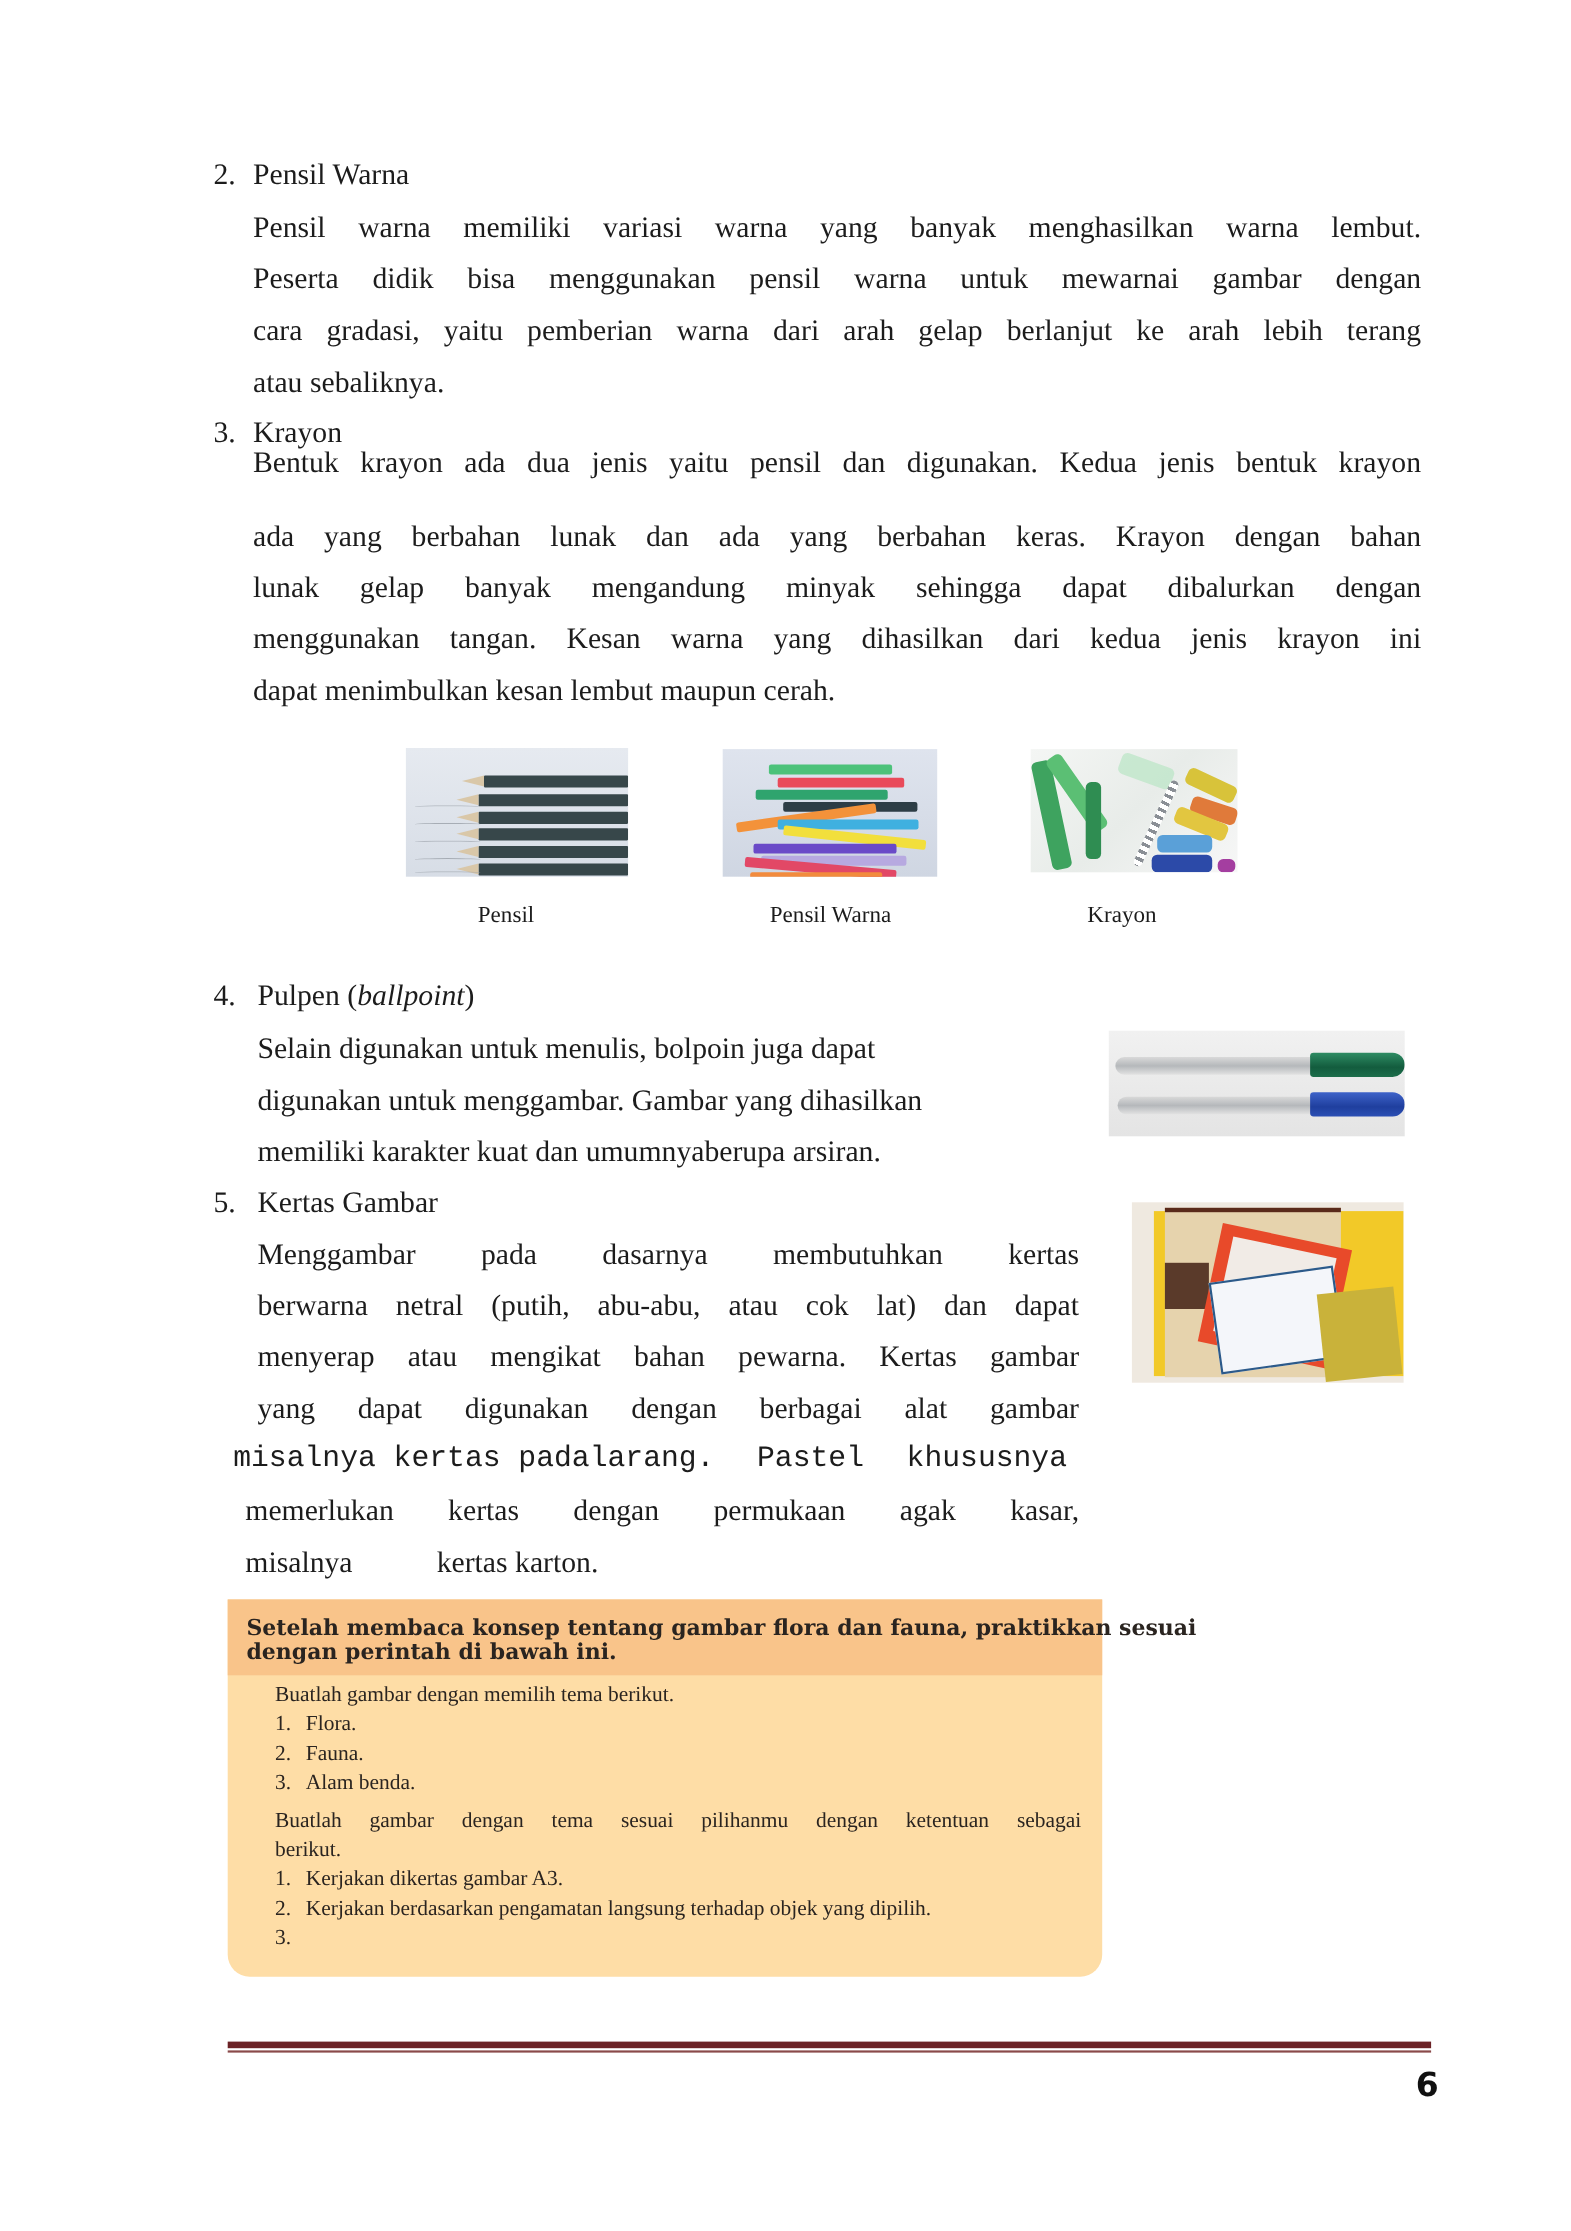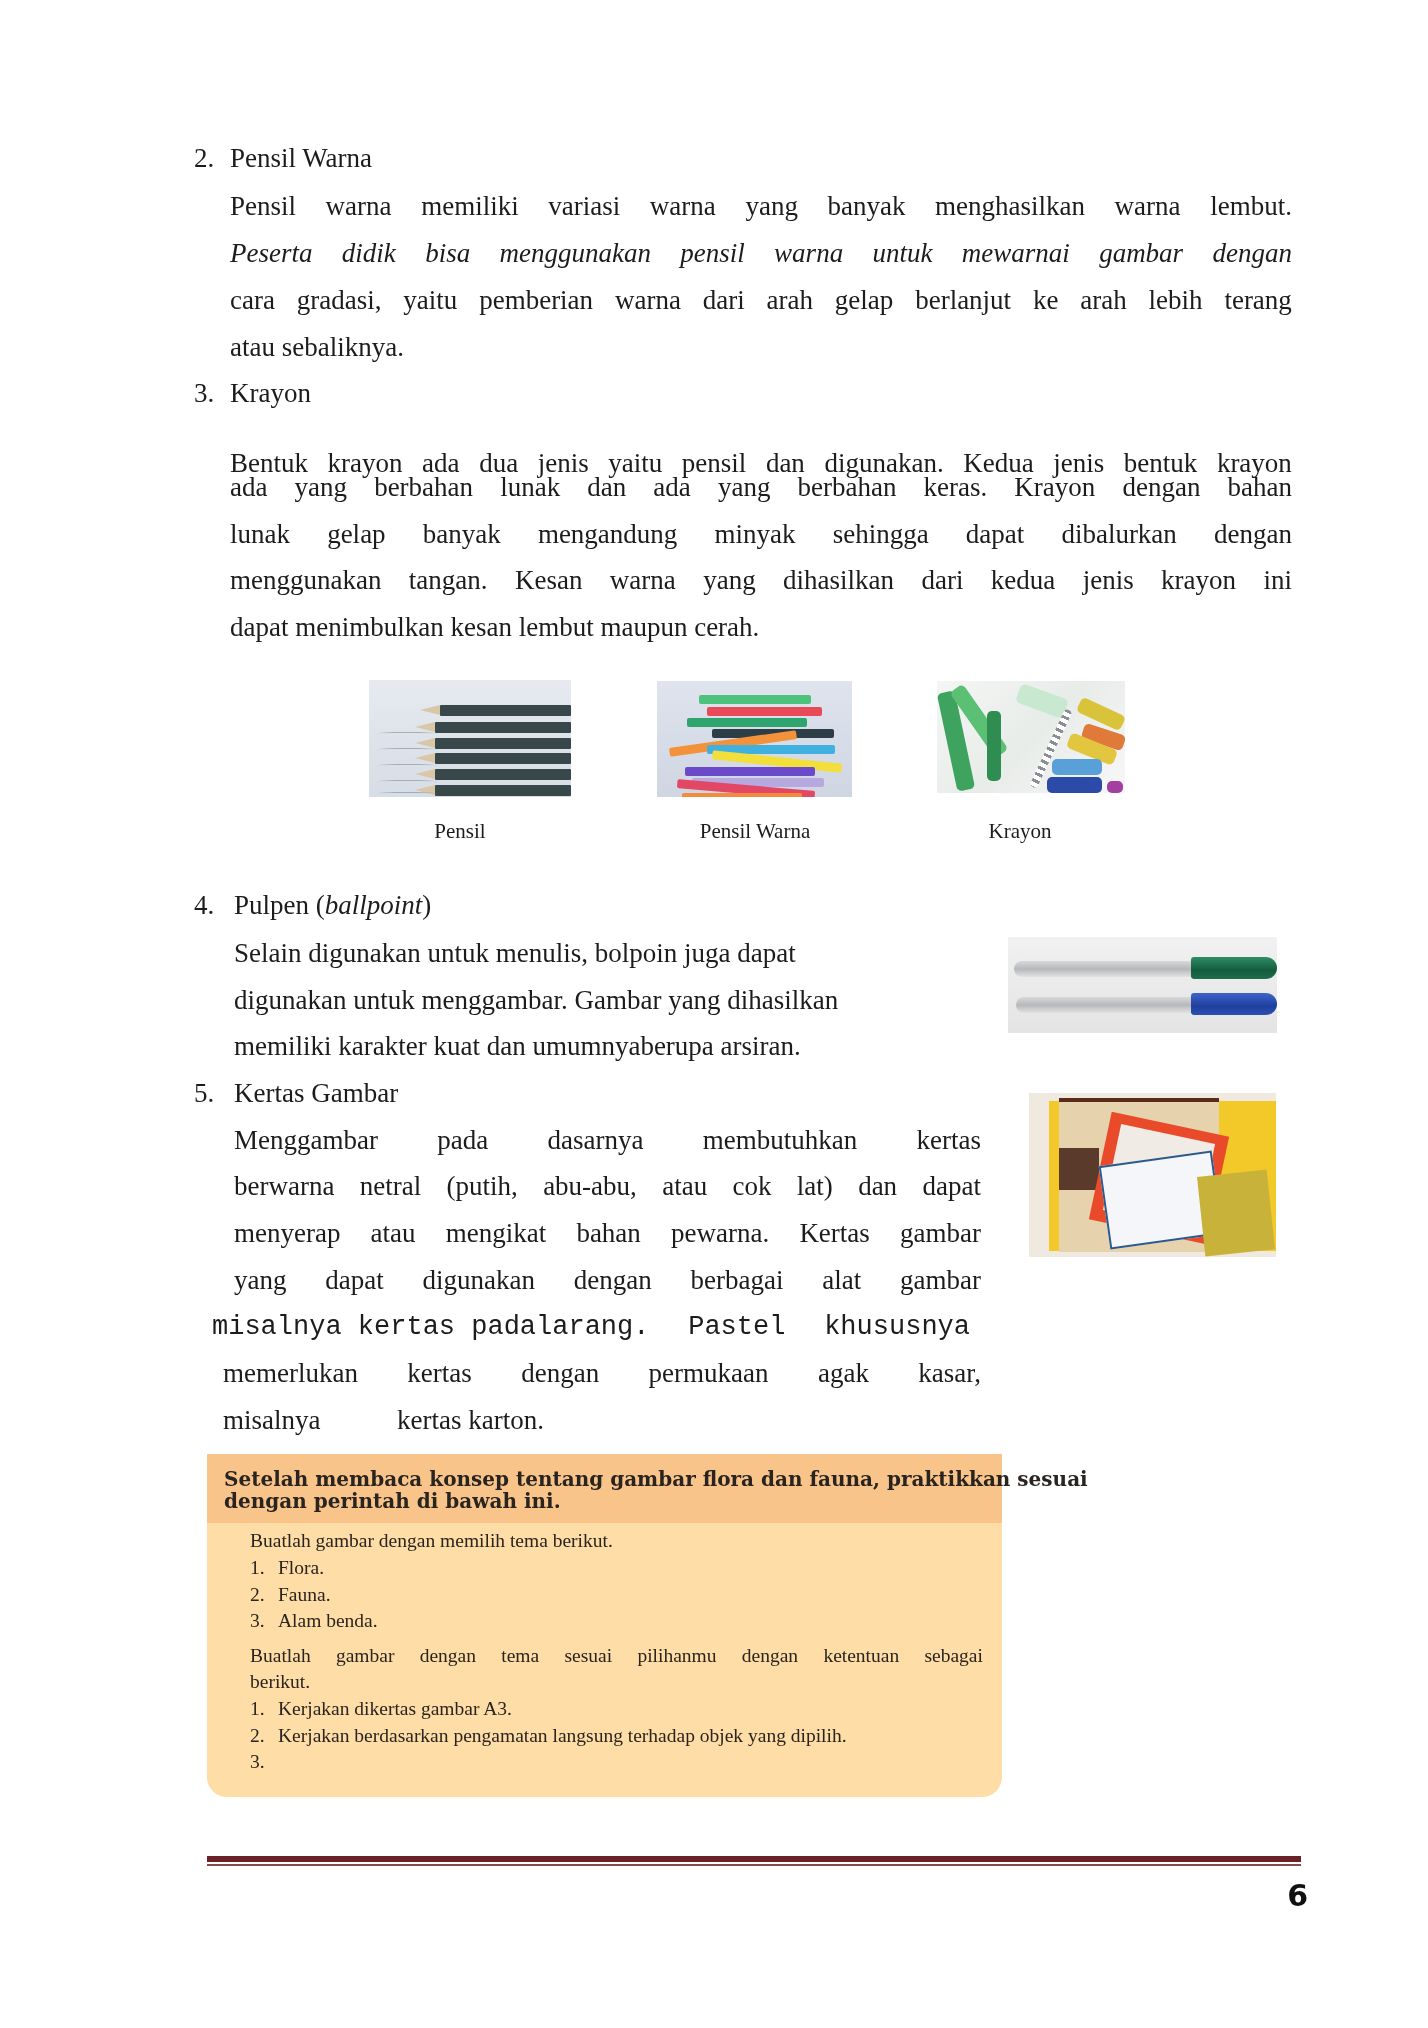--- a/index.html
+++ b/index.html
@@ -61,21 +61,21 @@
     <span>warna</span>
     <span>memiliki</span>
     <span>variasi</span>
     <span>warna</span>
     <span>yang</span>
     <span>banyak</span>
     <span>menghasilkan</span>
     <span>warna</span>
     <span>lembut.</span>
   </div>
-<div class="ln just" style="left:230px; top:230px; width:1062px;font-style:italic;">
+<div class="ln just" style="left:230px; top:230px; width:1062px;">
     <span>Peserta</span>
     <span>didik</span>
     <span>bisa</span>
     <span>menggunakan</span>
     <span>pensil</span>
     <span>warna</span>
     <span>untuk</span>
     <span>mewarnai</span>
     <span>gambar</span>
     <span>dengan</span>
@@ -92,21 +92,21 @@
     <span>berlanjut</span>
     <span>ke</span>
     <span>arah</span>
     <span>lebih</span>
     <span>terang</span>
   </div>
 <div class="ln" style="left:230px; top:324px;">atau sebaliknya.</div>
 
 <div class="num" style="left:194px; top:370px;">3.</div>
 <div class="ln" style="left:230px; top:370px;">Krayon</div>
-<div class="ln just" style="left:230px; top:440px; width:1062px;justify-content:space-between;">
+<div class="ln just" style="left:230px; top:397px; width:1062px;justify-content:space-between;">
     <span>Bentuk</span>
     <span>krayon</span>
     <span>ada</span>
     <span>dua</span>
     <span>jenis</span>
     <span>yaitu</span>
     <span>pensil</span>
     <span>dan</span>
     <span>digunakan.</span>
     <span>Kedua</span>

